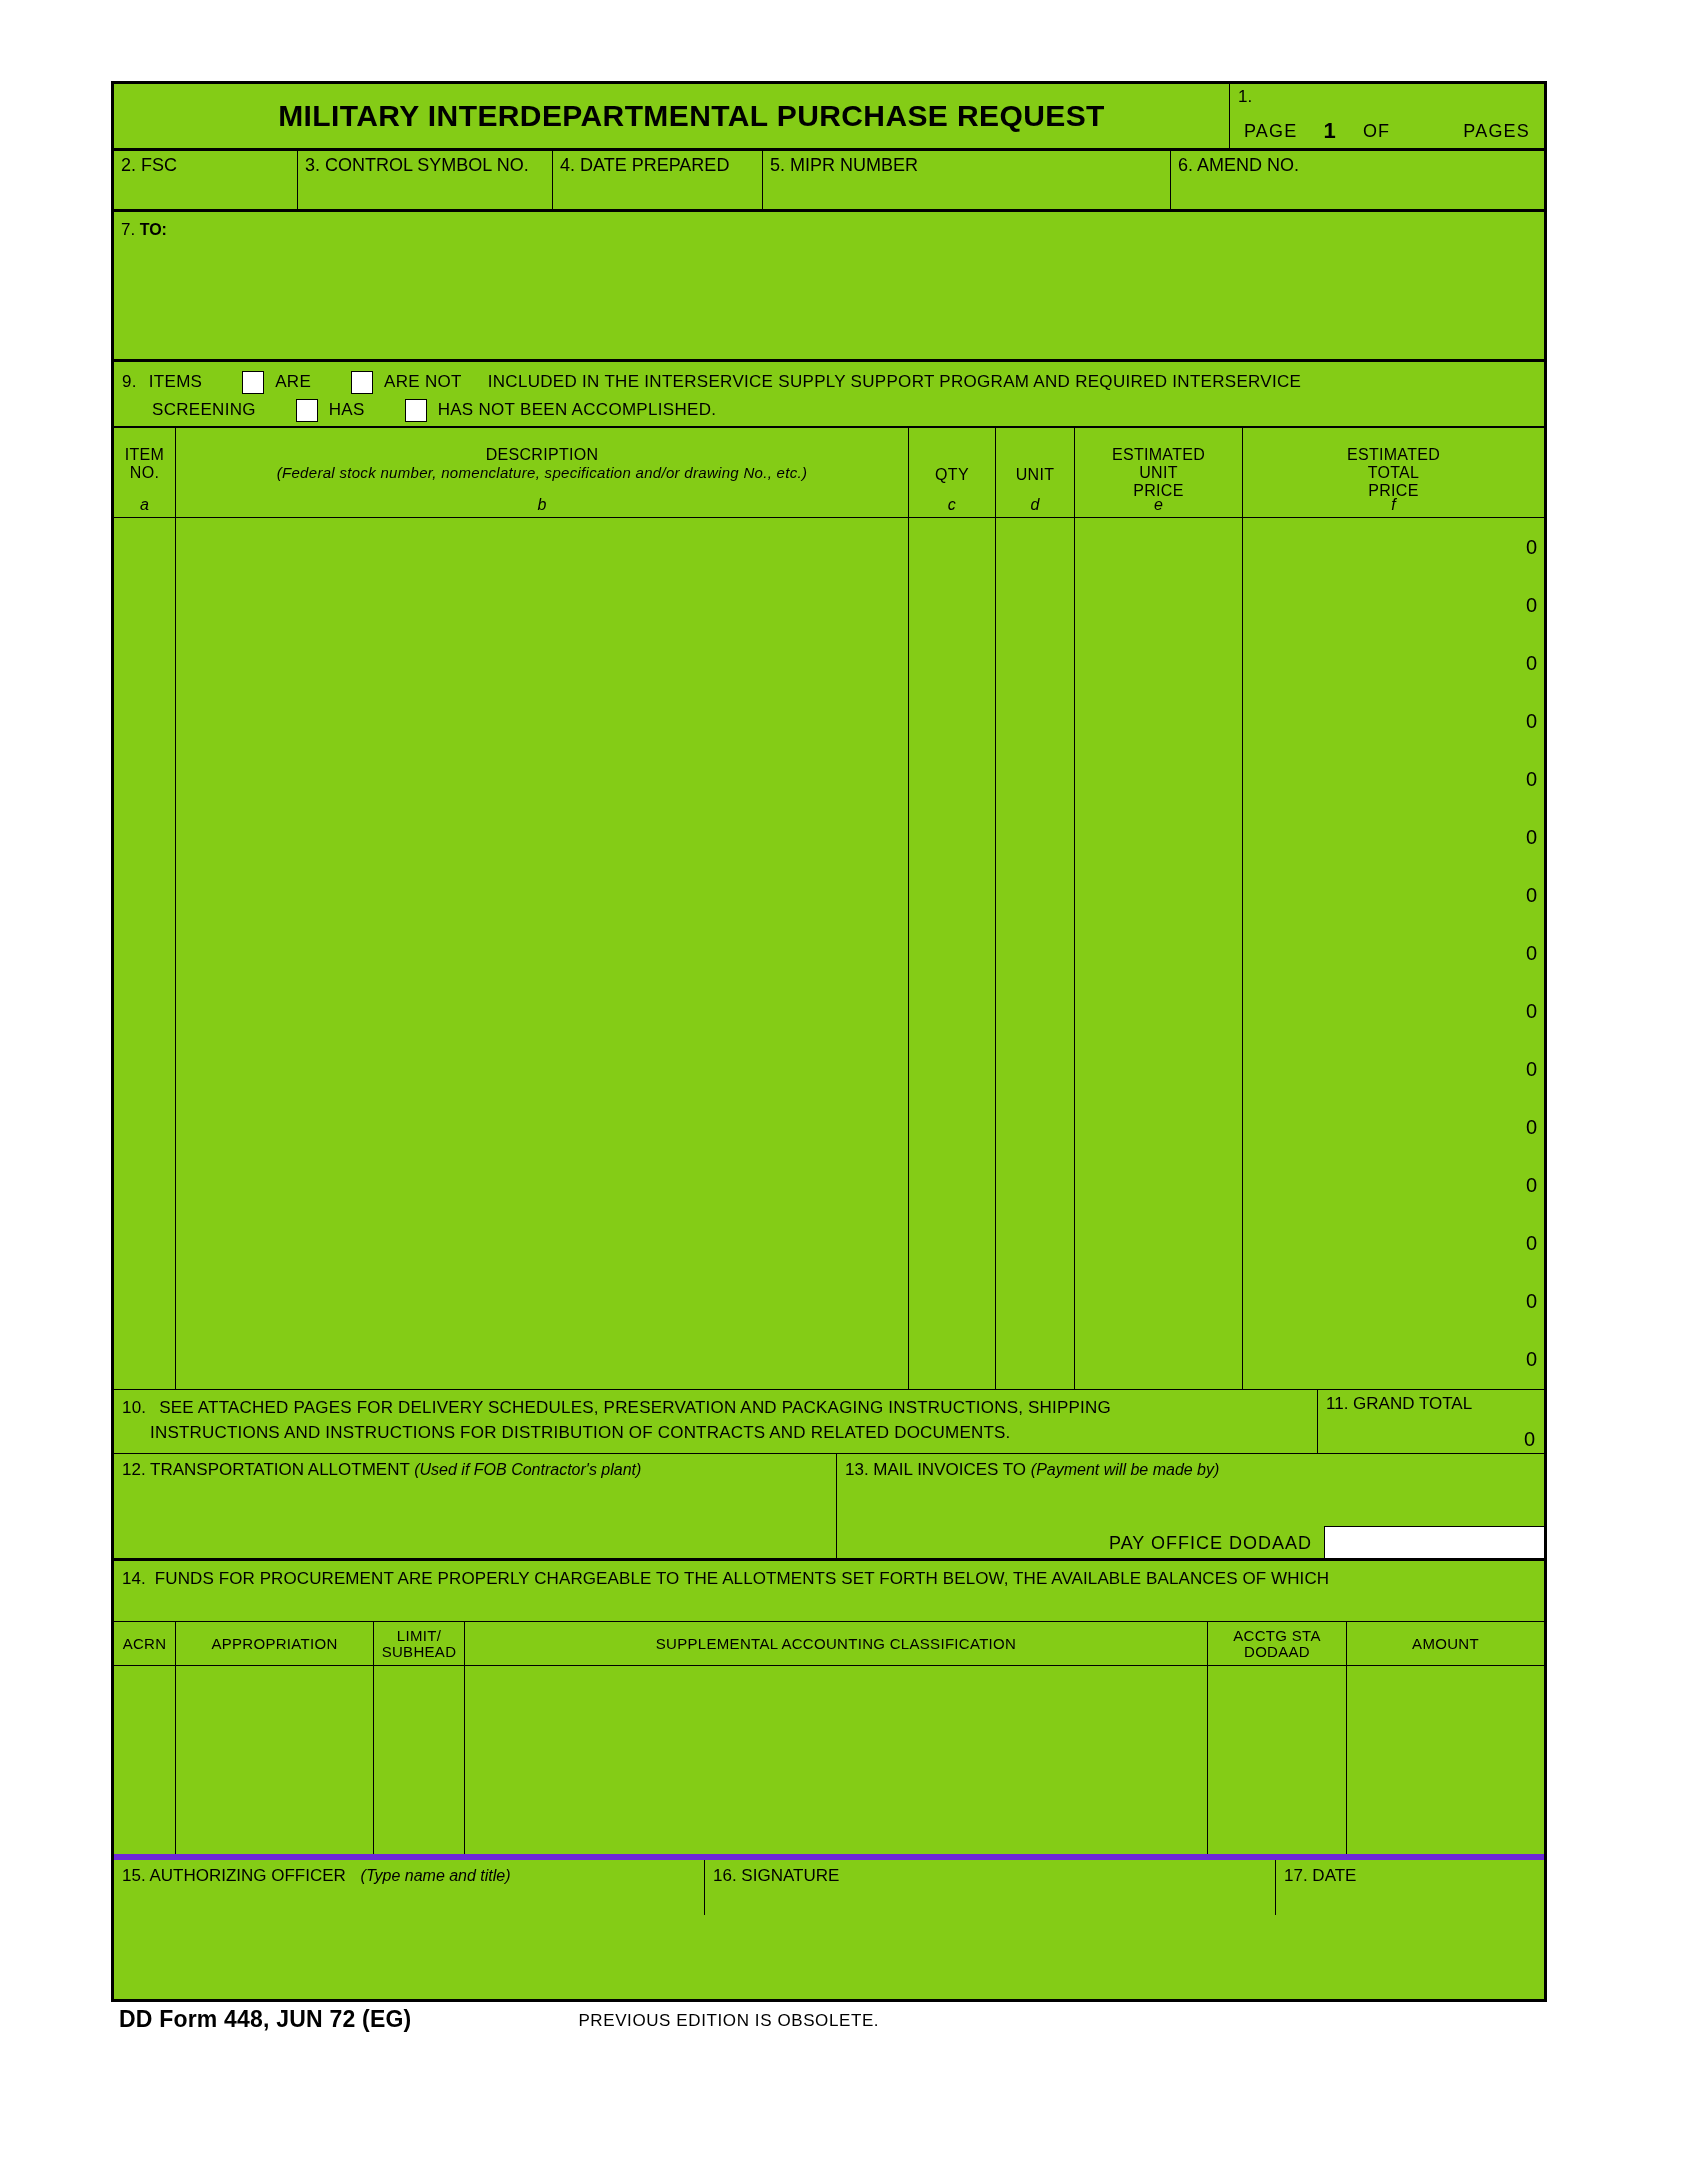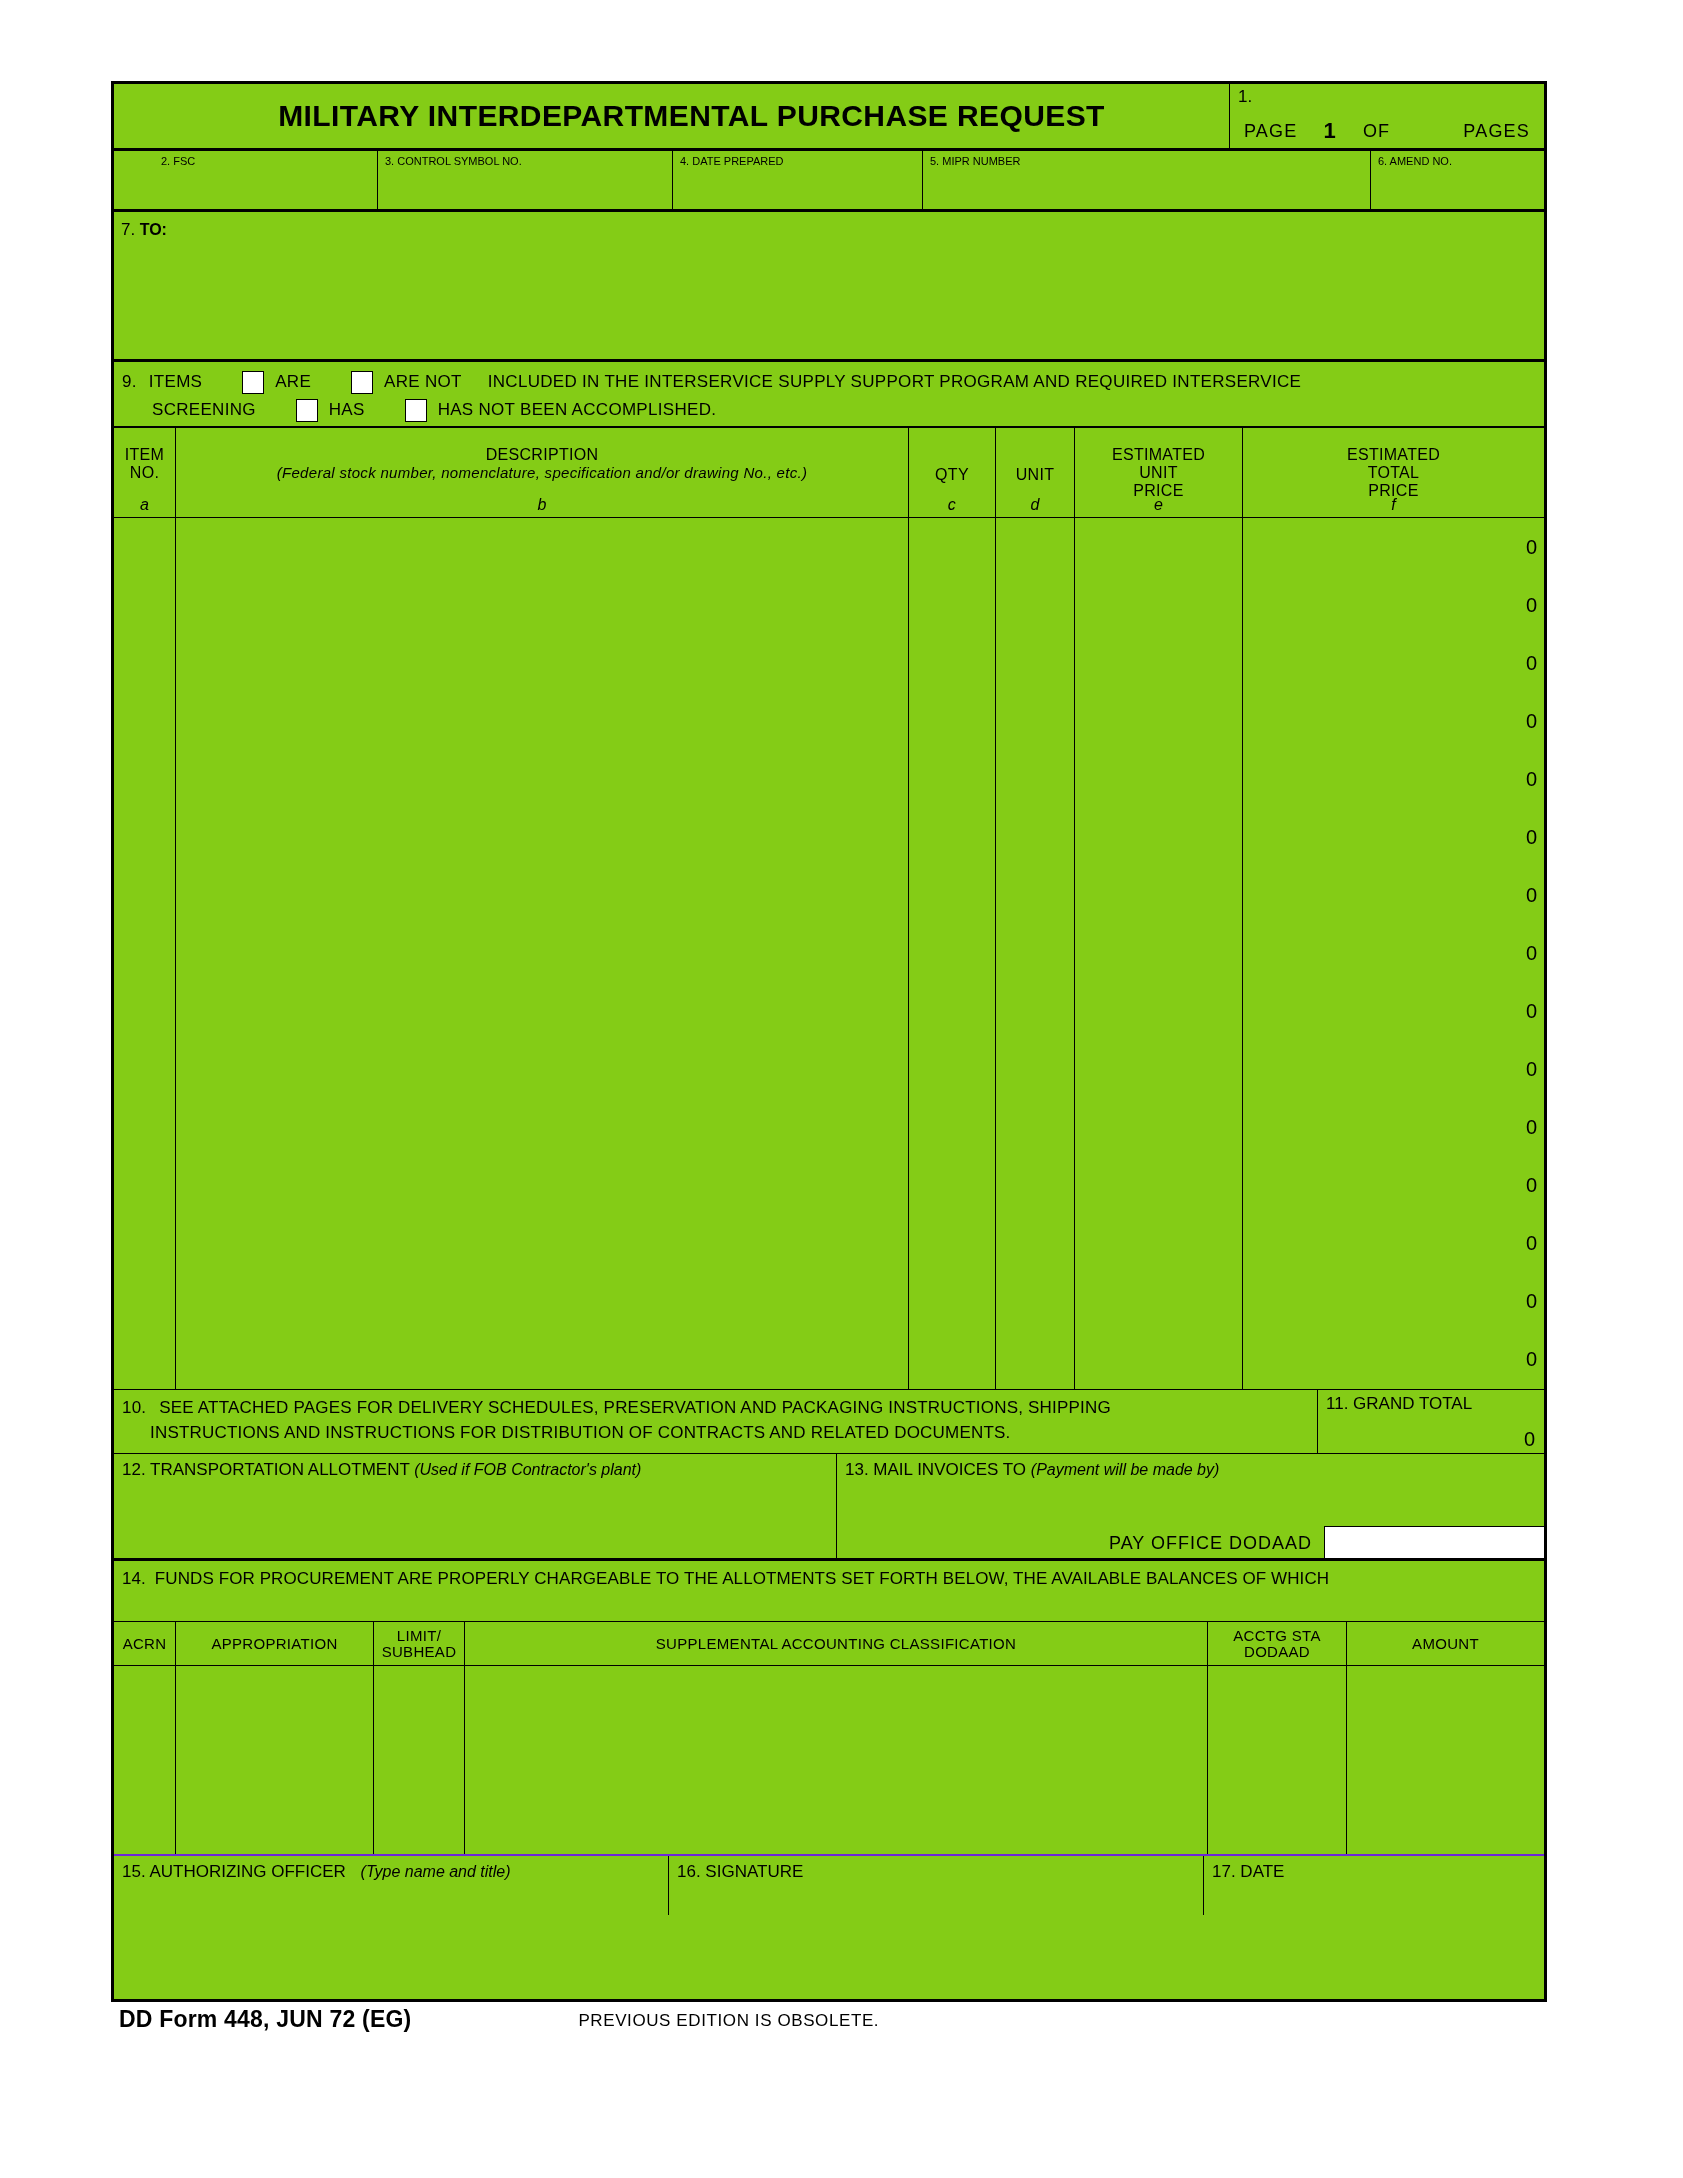--- a/index.html
+++ b/index.html
@@ -81,21 +81,21 @@
   }
   .pg-of { margin-left: 26px; }
   .pg-pages { margin-left: 73px; }
 
   
   .band2 {
     display: flex;
     height: 61px;
     border-bottom: 3px solid #000;
   }
-  .band2 .cell { padding: 4px 0 0 7px; font-size: 11px; margin-left: 40px; }
+  .band2 .cell { padding: 4px 0 0 7px; font-size: 18px; }
   .c-fsc     { width: 183px; }
   .c-ctrl    { width: 255px; border-left: 1.5px solid #000; }
   .c-date    { width: 210px; border-left: 1.5px solid #000; }
   .c-mipr    { width: 408px; border-left: 1.5px solid #000; }
   .c-amend   { flex: 1;      border-left: 1.5px solid #000; }
 
   
   .band3 {
     display: flex;
     height: 150px;
@@ -282,21 +282,22 @@
   .a-amt  { flex: 1; }
 
   .acct-body { display: flex; height: 188px; }
   .ab { height: 100%; }
   .ab + .ab { border-left: 1.5px solid #000; }
 
   
   .band15 {
     display: flex;
     height: 61px;
-    border-top: 2px solid #6d28d9;
+    border-top: 6px solid #6d28d9;
+    gap: 36px;
   }
   .c-15 { width: 554px; padding: 6px 0 0 8px; font-size: 17px; }
   .c-16 { width: 535px; border-left: 1.5px solid #000; padding: 6px 0 0 8px; font-size: 17px; }
   .c-17 { flex: 1; border-left: 1.5px solid #000; padding: 6px 0 0 8px; font-size: 17px; }
   .c-15 .ital { font-style: italic; font-size: 16px; margin-left: 10px; }
 
   
   .footer {
     position: absolute;
     left: 111px;

